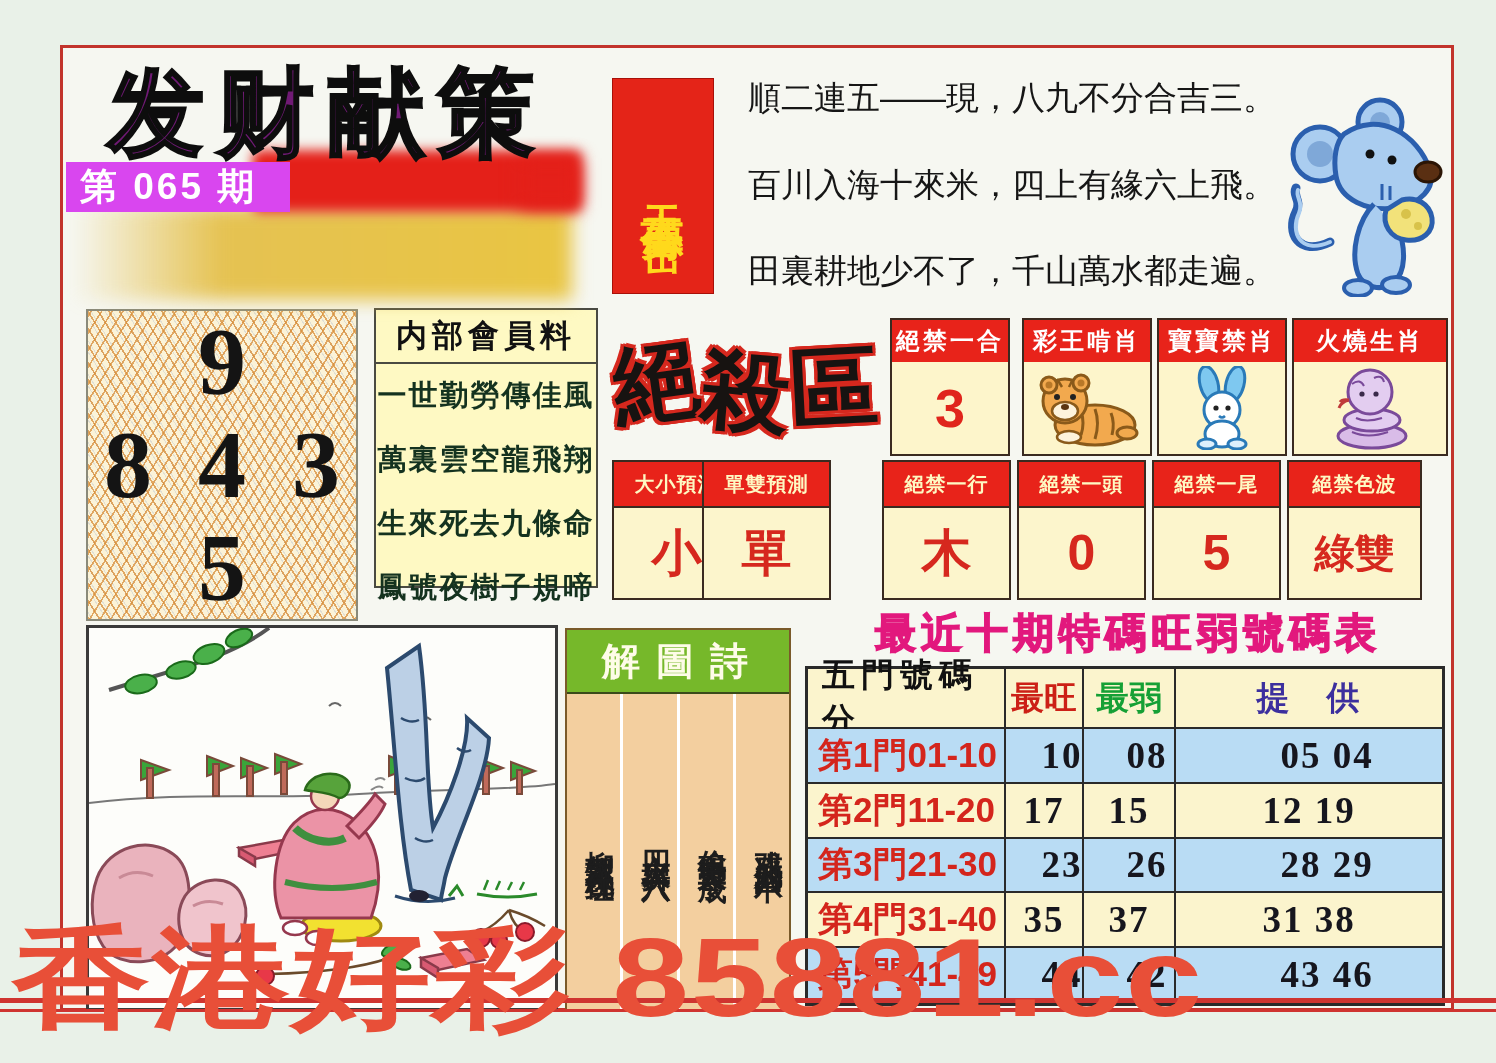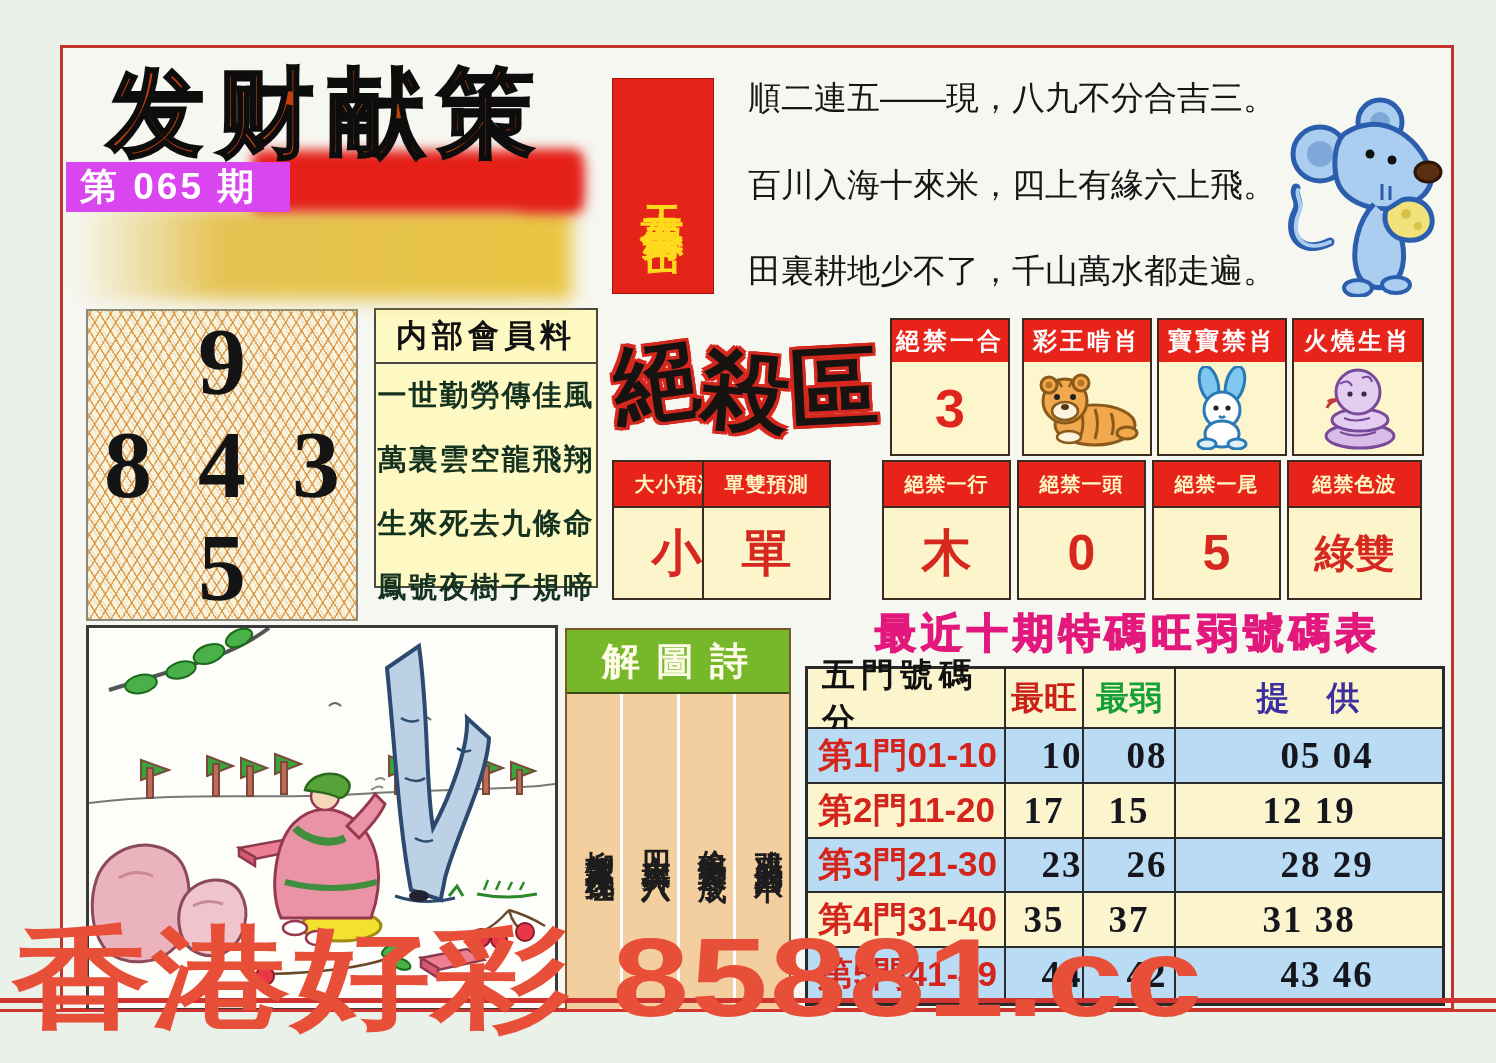--- a/index.html
+++ b/index.html
@@ -4,21 +4,21 @@
 <style>
   html,body{margin:0;padding:0;background:#dfe9df;}
   .page{position:relative;width:1496px;height:1063px;overflow:hidden;
         background:linear-gradient(135deg,#eef4ec 0%,#e7f0e6 55%,#dcead e0 100%);
         background-color:#e9f1e8;
         font-family:"Liberation Sans",sans-serif;}
   .frame{position:absolute;left:60px;top:45px;width:1388px;height:960px;
          border:3px solid #c2342c;background:#f6f7f1;}
   
   .main-title{position:absolute;left:108px;top:50px;font-size:96px;font-weight:900;
-              color:#c2410c;letter-spacing:14px;-webkit-text-stroke:3px #0d0d0d;
+              color:#701a75;letter-spacing:14px;-webkit-text-stroke:3px #0d0d0d;
               font-family:"Liberation Sans",sans-serif;white-space:nowrap;z-index:4;}
   .issue-badge{position:absolute;left:66px;top:162px;width:210px;height:50px;
                background:#d946ef;color:#fff;font-size:37px;font-weight:bold;
                display:flex;align-items:center;padding-left:14px;z-index:5;letter-spacing:3px;}
   .censor-red{position:absolute;left:252px;top:150px;width:330px;height:62px;
               background:#e42019;filter:blur(6px);z-index:3;border-radius:8px;}
   .censor-red2{position:absolute;left:520px;top:158px;width:60px;height:50px;
               background:#e42019;filter:blur(9px);z-index:3;}
   .censor-yellow{position:absolute;left:72px;top:206px;width:500px;height:94px;z-index:2;
               background:linear-gradient(90deg,rgba(232,200,100,0) 0%,#e5c252 30%,#e9c542 100%);
@@ -224,21 +224,21 @@
         <circle cx="39" cy="42" r="2.6" fill="#222"></circle>
         <circle cx="51" cy="42" r="2.6" fill="#222"></circle>
         <path d="M42,50 q3,3 6,0" stroke="#2a7ab8" stroke-width="2.5" fill="none"></path>
         <ellipse cx="45" cy="68" rx="17" ry="13" fill="#ffffff" stroke="#2a7ab8" stroke-width="3"></ellipse>
         <ellipse cx="30" cy="78" rx="9" ry="5" fill="#dff0fb" stroke="#2a7ab8" stroke-width="3"></ellipse>
         <ellipse cx="60" cy="78" rx="9" ry="5" fill="#dff0fb" stroke="#2a7ab8" stroke-width="3"></ellipse>
       </svg>
     </div>
   </div>
 
-  <div class="taboo-box" style="left:1292px;width:132px;">
+  <div class="taboo-box" style="left:1292px;width:156px;">
     <div class="thead">火燒生肖</div>
     <div class="tbody">
       <svg width="96" height="84" viewBox="0 0 96 84">
         <ellipse cx="50" cy="70" rx="34" ry="12" fill="#d9bce8" stroke="#7a4a9a" stroke-width="3"></ellipse>
         <ellipse cx="50" cy="54" rx="28" ry="11" fill="#e3cdf0" stroke="#7a4a9a" stroke-width="3"></ellipse>
         <circle cx="48" cy="26" r="22" fill="#e3cdf0" stroke="#7a4a9a" stroke-width="3"></circle>
         <path d="M30,18 q8,-6 12,2 M52,12 q8,-4 10,4" stroke="#7a4a9a" stroke-width="2" fill="none"></path>
         <circle cx="40" cy="28" r="2.6" fill="#3a2a4a"></circle>
         <circle cx="54" cy="28" r="2.6" fill="#3a2a4a"></circle>
         <path d="M27,34 q-8,2 -10,8 m10,-8 q-7,-1 -9,2" stroke="#c03a3a" stroke-width="3" fill="none"></path>

